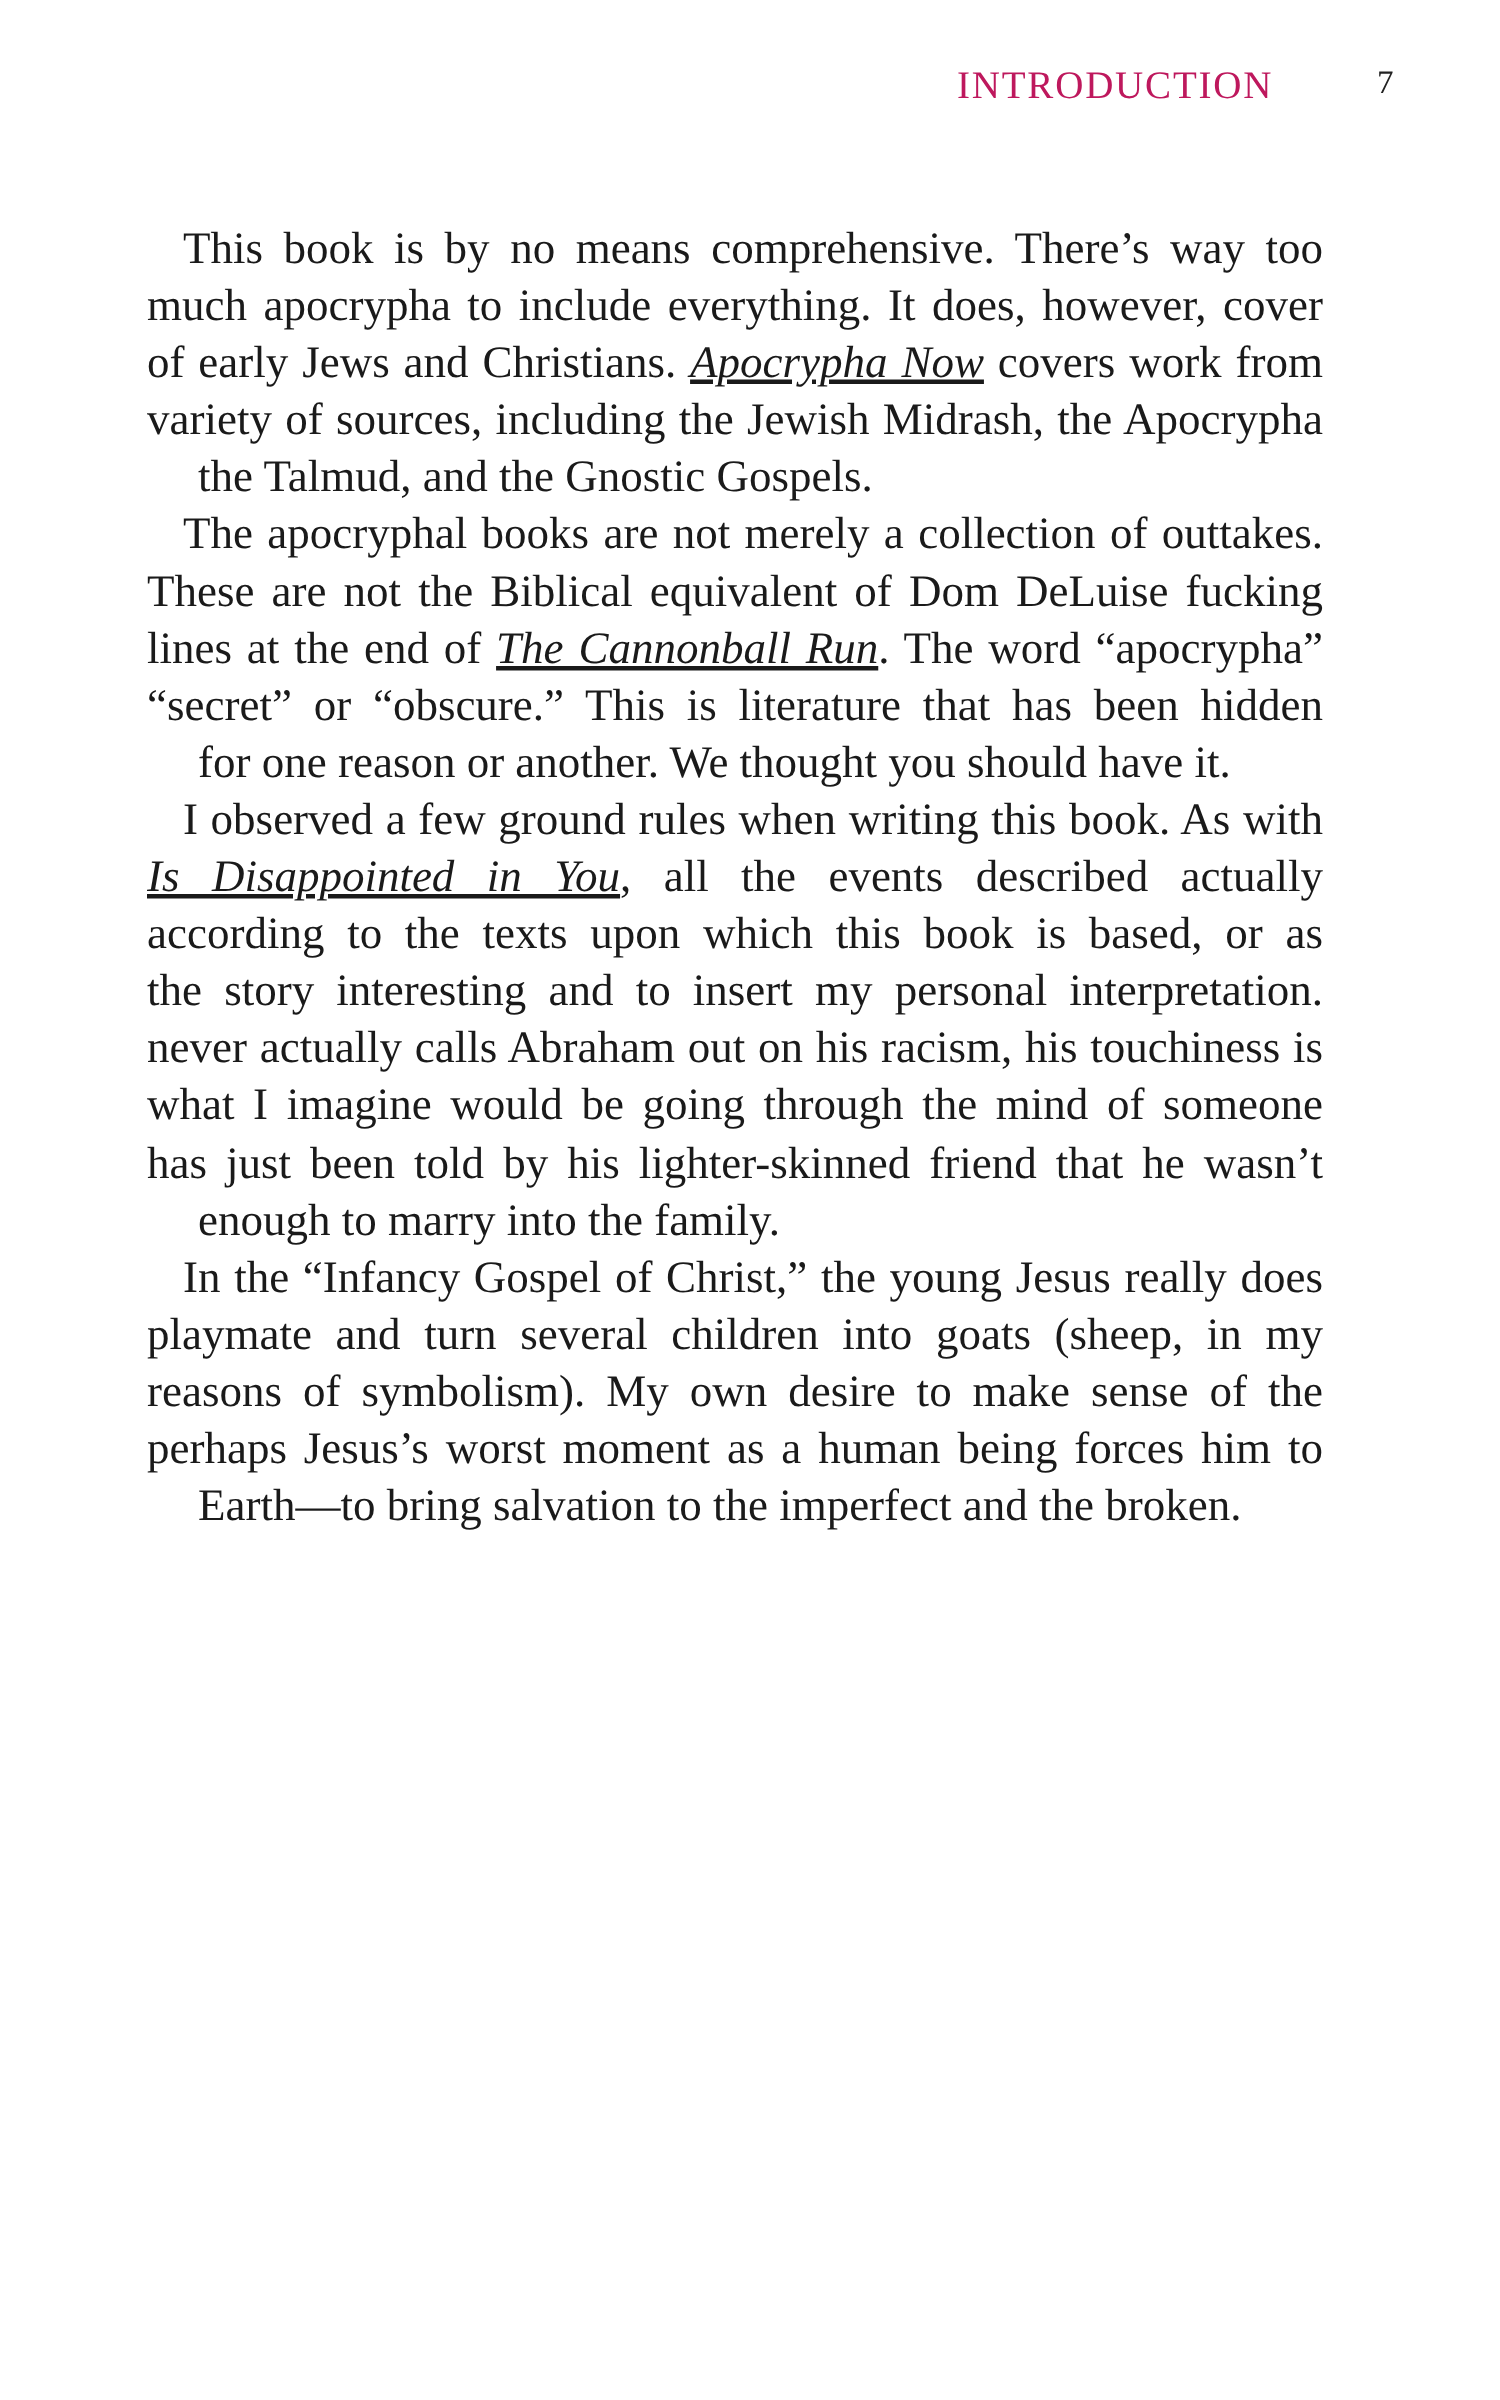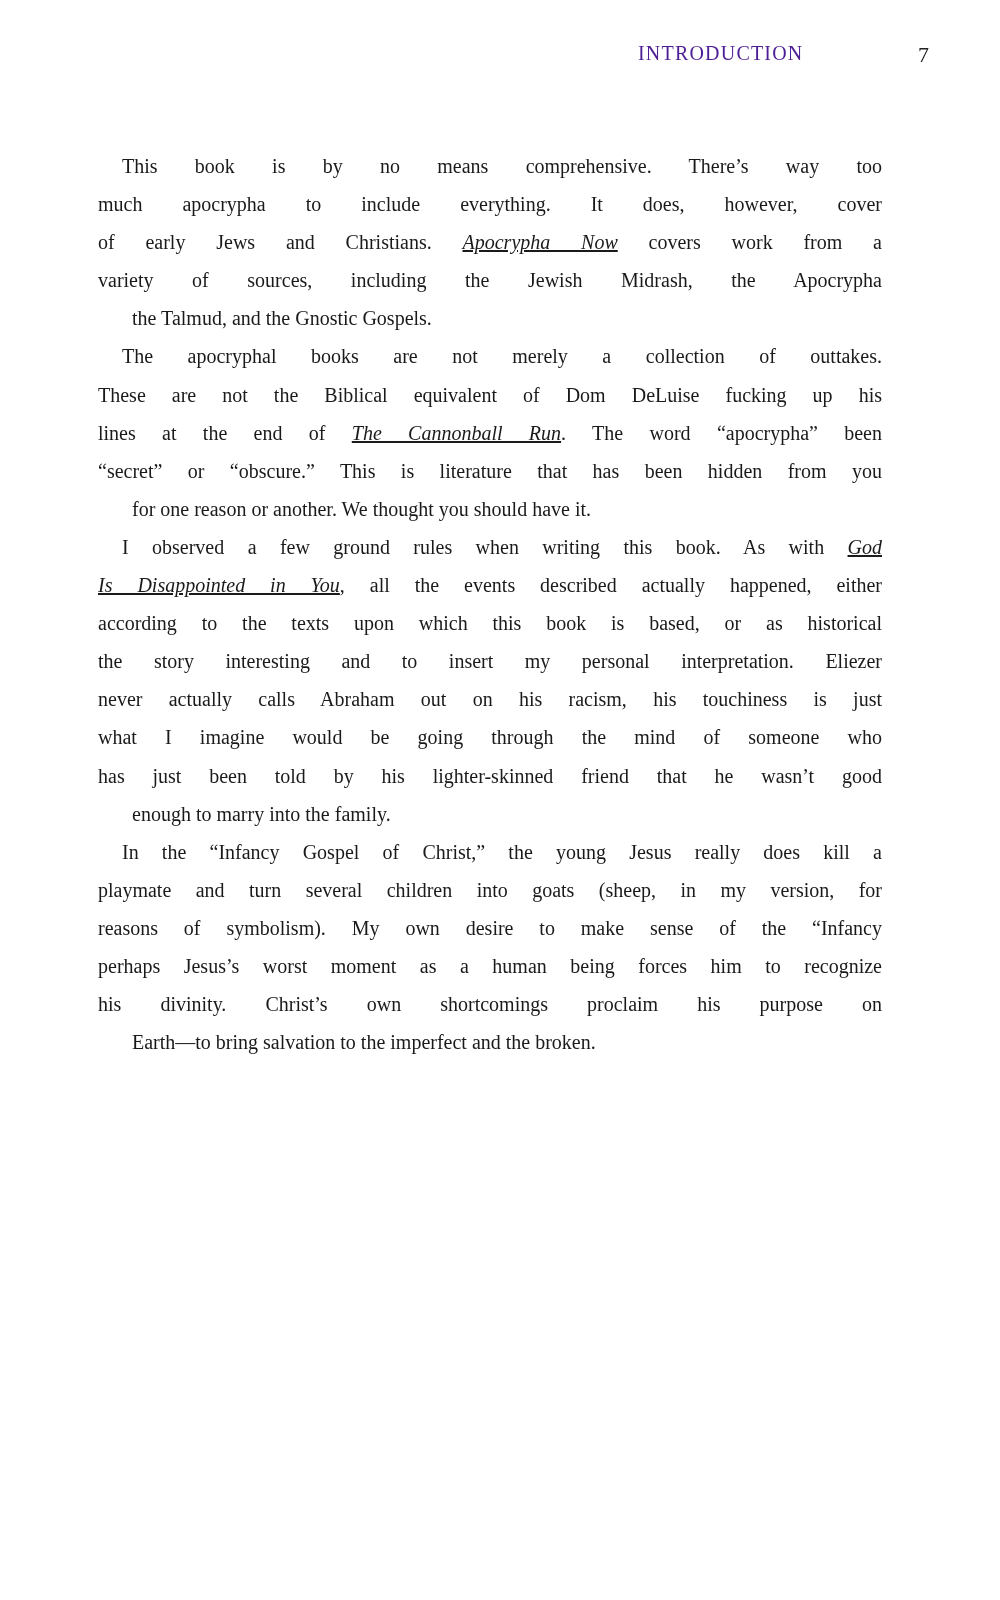--- a/index.html
+++ b/index.html
@@ -19,42 +19,42 @@
       position: absolute;
       top: 40px;
       left: 0;
       width: 1000px;
       height: 32px;
     }
     .running-title {
       position: absolute;
       left: 638px;
       top: 2px;
-      font-size: 20px;
+      font-size: 26px;
       letter-spacing: 1.2px;
-      color: #4c1d95;
+      color: #be185d;
     }
     .page-number {
       position: absolute;
       left: 918px;
       top: 2px;
       font-size: 22px;
       color: #222;
     }
     .body-text {
       position: absolute;
       left: 98px;
       top: 147px;
       width: 784px;
     }
     .line {
       display: block;
       height: 38.1px;
       line-height: 38.1px;
-      font-size: 20px;
+      font-size: 30px;
       text-align: justify;
       text-align-last: justify;
       white-space: nowrap;
       overflow: hidden;
     }
     .line.last {
       text-align-last: left;
     }
     .line.indent {
       padding-left: 24px;
@@ -150,20 +150,17 @@
       </div>
       <div class="line">
         <span class="inner"><span>playmate and turn several children into goats (sheep, in my version, for</span></span>
       </div>
       <div class="line">
         <span class="inner"><span>reasons of symbolism). My own desire to make sense of the “Infancy</span></span>
       </div>
       <div class="line">
         <span class="inner"><span>perhaps Jesus’s worst moment as a human being forces him to recognize</span></span>
       </div>
-      <div class="line">
-        <span class="inner"><span>his divinity. Christ’s own shortcomings proclaim his purpose on</span></span>
-      </div>
       <div class="line last">
         <span class="inner"><span>Earth—to bring salvation to the imperfect and the broken.</span></span>
       </div>
     </div>
   </div>
 
 </body></html>

